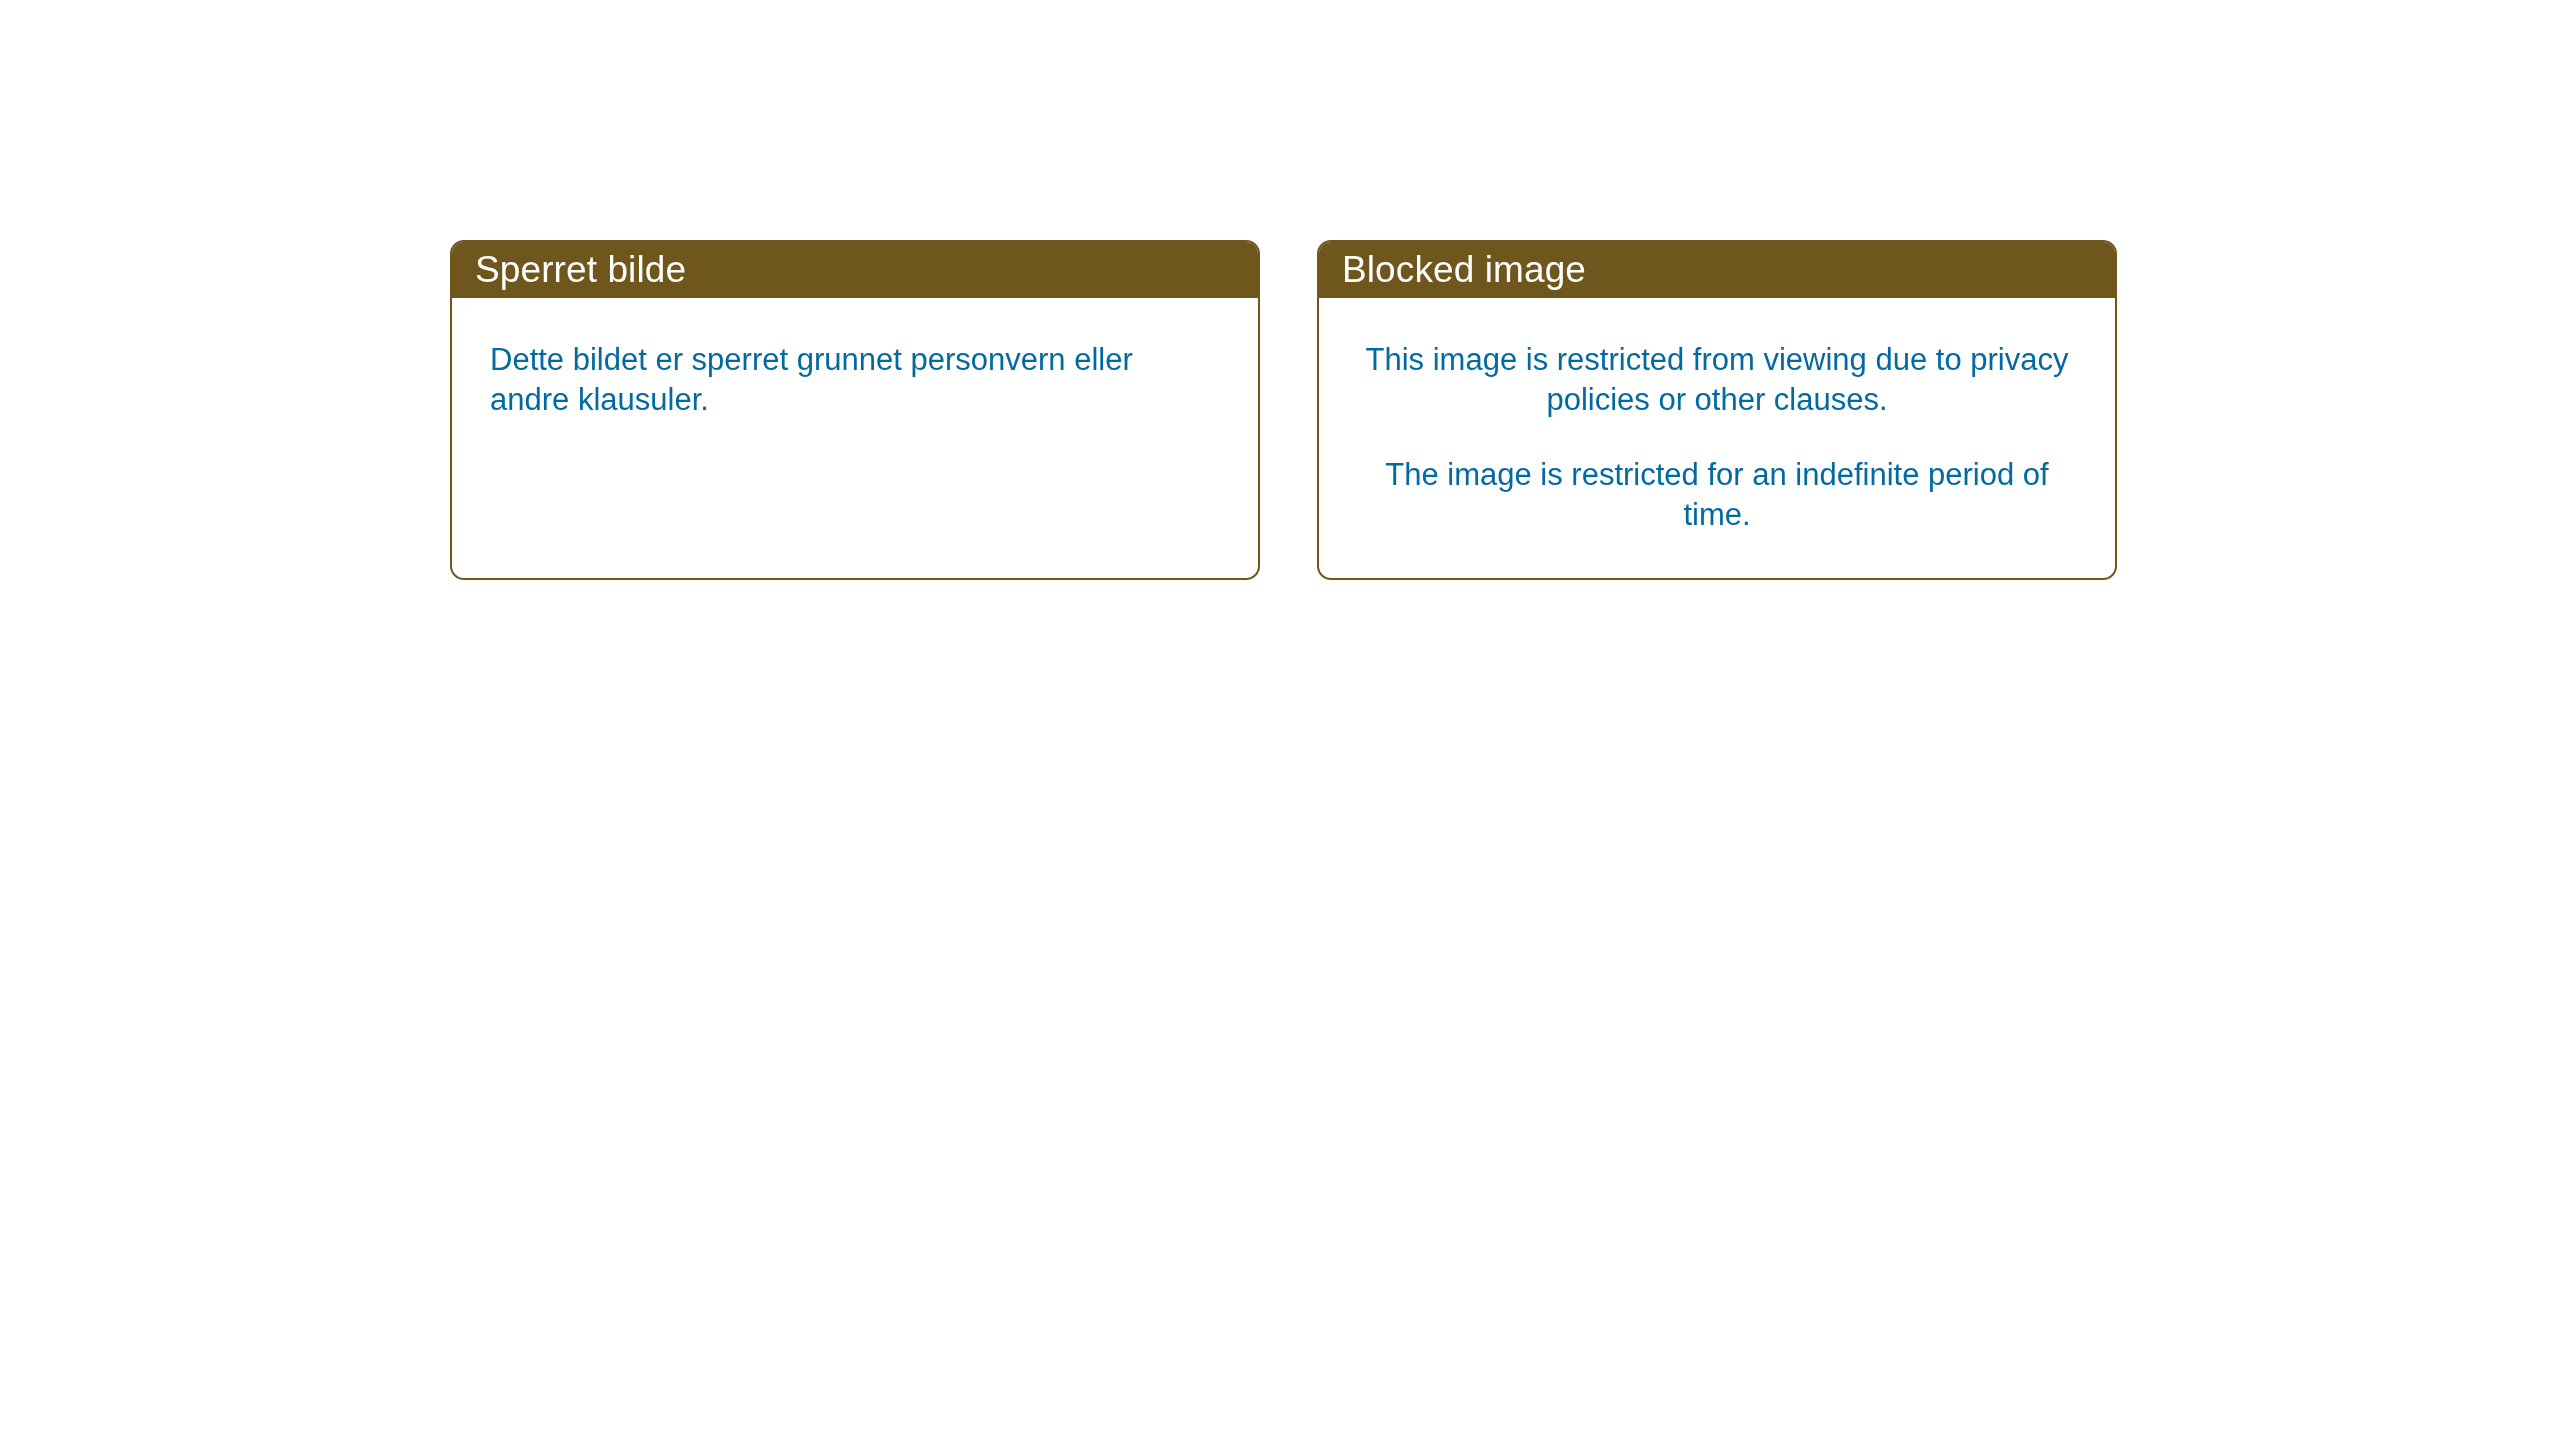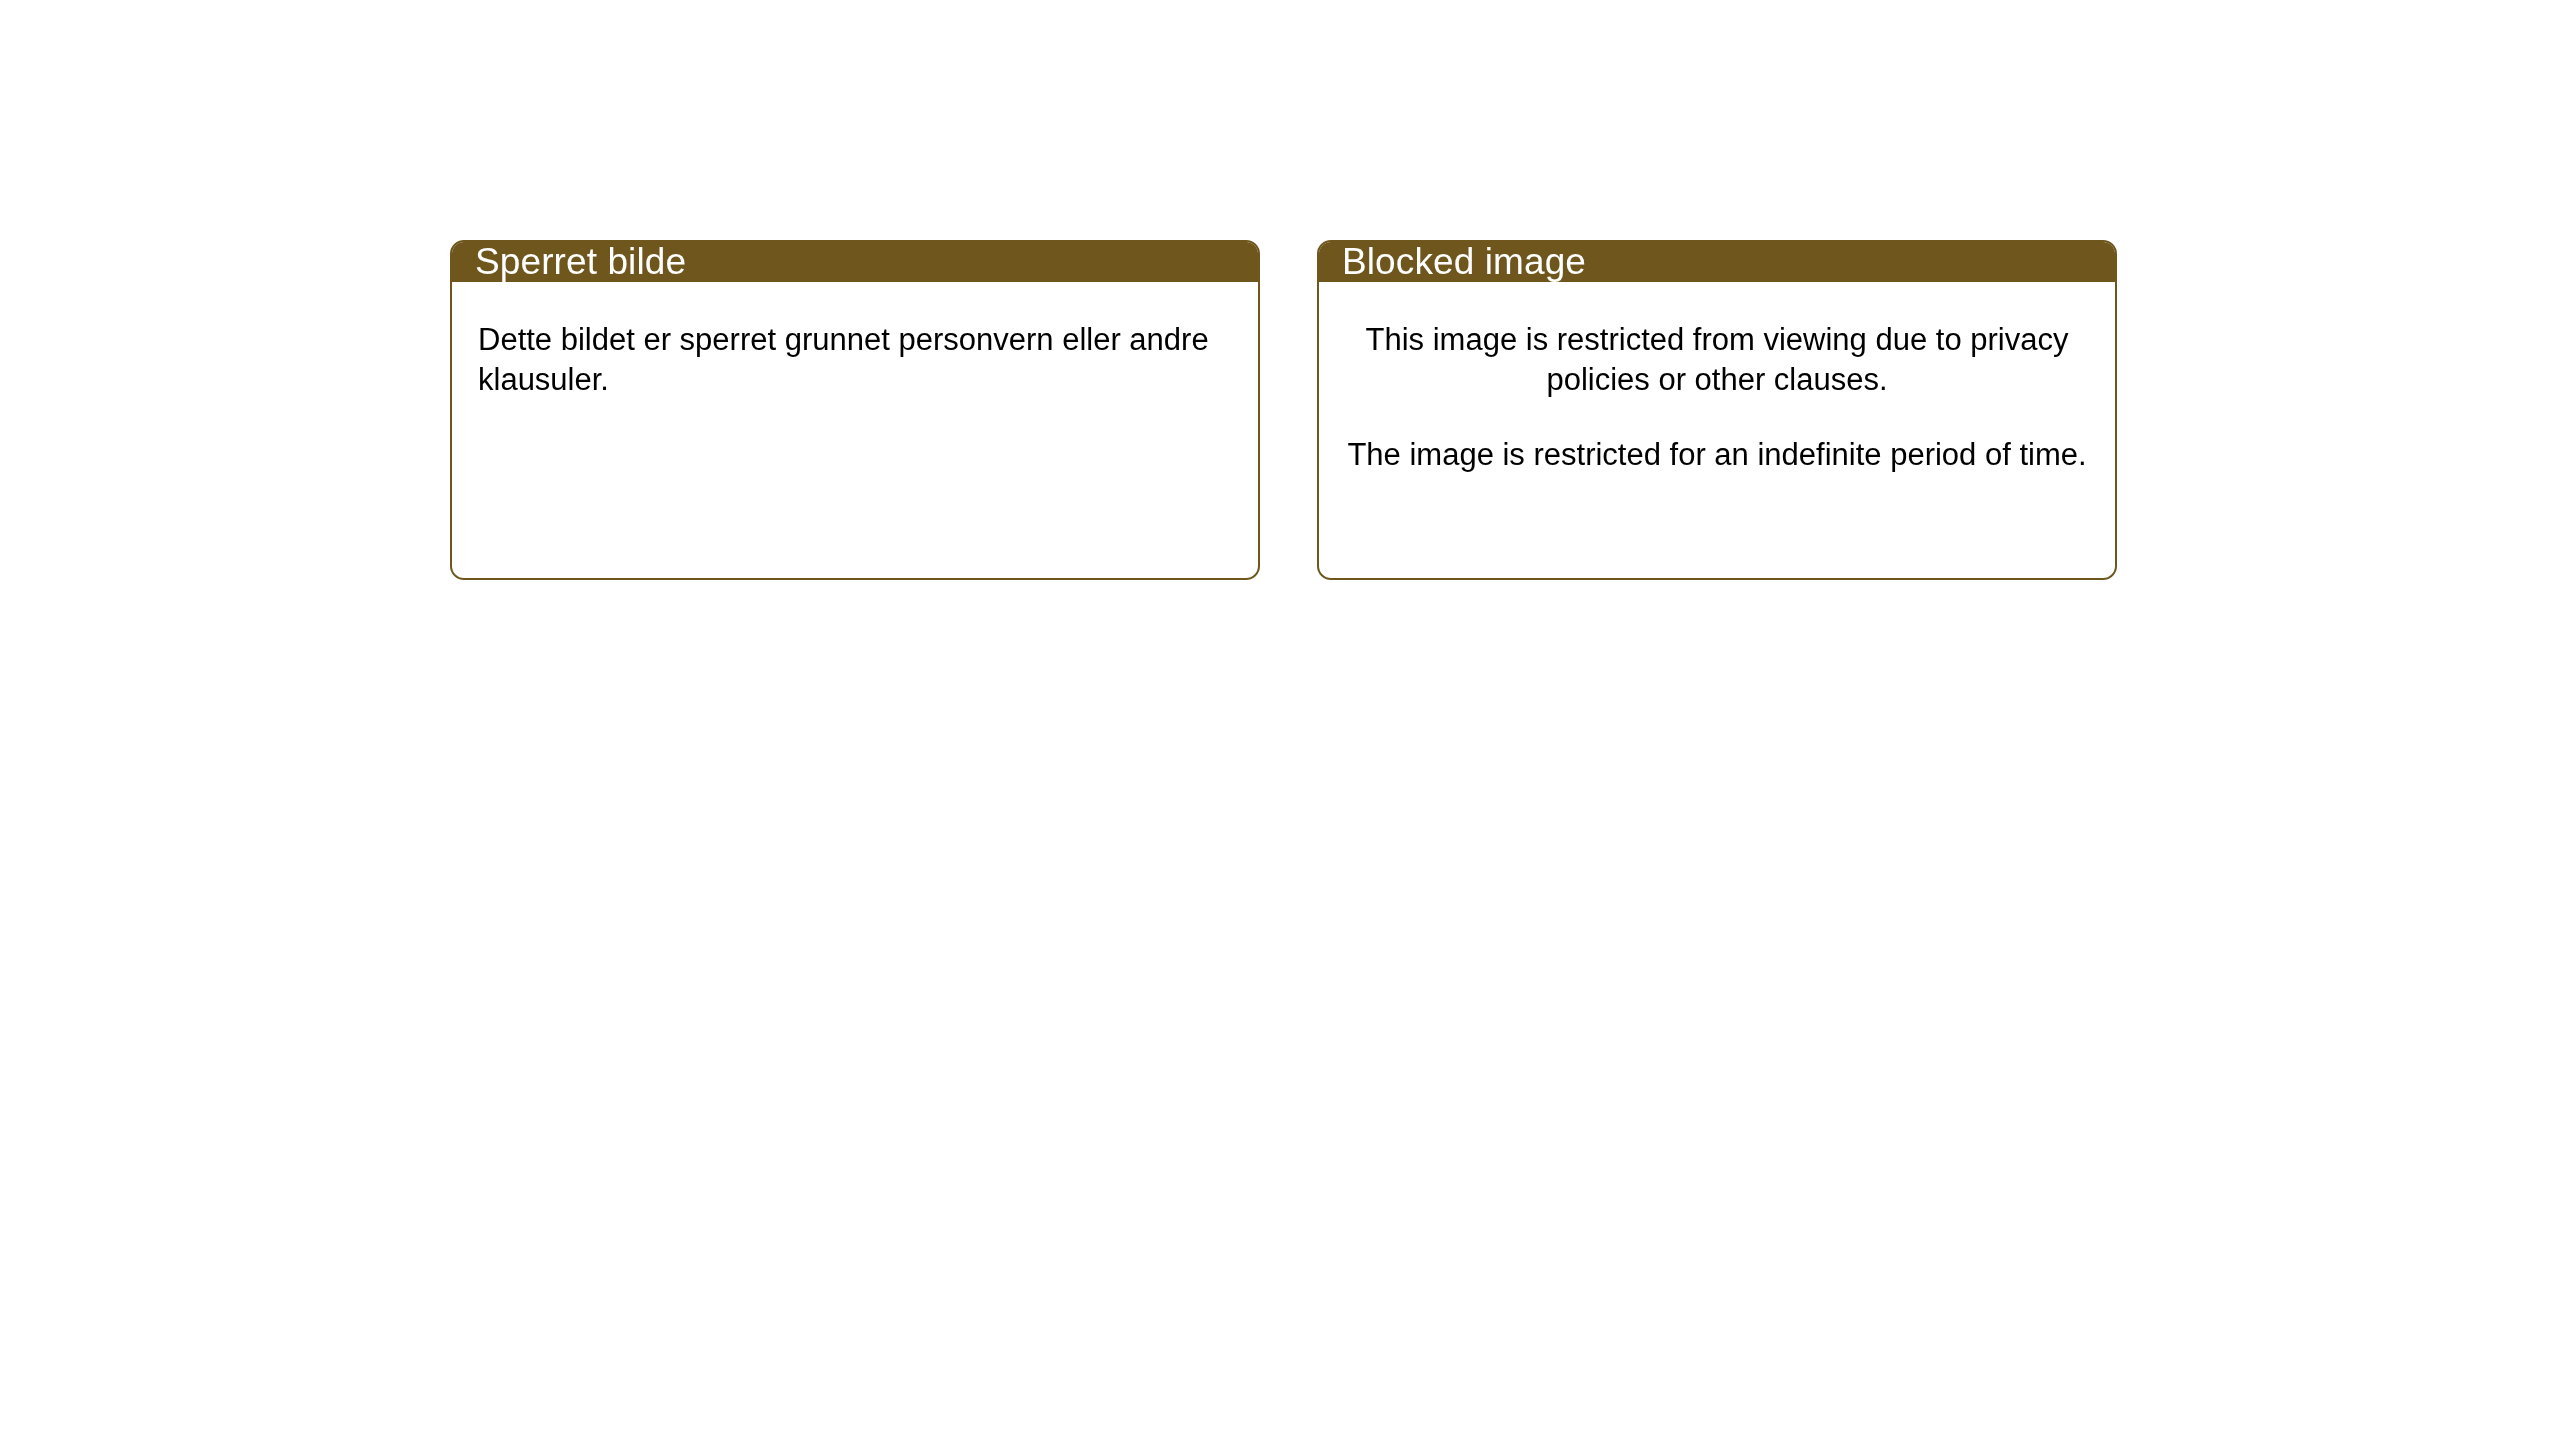--- a/index.html
+++ b/index.html
@@ -43,25 +43,25 @@
 
   .notice-card.card-en {
     width: 800px;
     min-height: 340px;
     text-align: center;
   }
 
   .card-header {
     background: #6e561c;
     color: #ffffff;
-    height: 42px;
+    height: 58px;
     display: flex;
     align-items: center;
     padding: 0 0 0 25px;
-    margin: -2px -2px 16px -2px;
+    margin: -2px -2px 8px -2px;
     border-top-left-radius: 13px;
     border-top-right-radius: 13px;
   }
 
   .card-header-title {
     font-size: 37px;
     font-weight: 400;
     line-height: 1;
     letter-spacing: 0.1px;
     white-space: nowrap;
@@ -69,22 +69,22 @@
 
   .card-body {
     padding: 22px 26px 30px 26px;
     color: #000000;
     flex: 1 1 auto;
   }
 
   .card-paragraph {
     font-size: 31px;
     line-height: 1.30;
-    color: #000000;
-    margin: 0;
+    color: #0369a1;
+    margin: 12px;
     max-width: 760px;
   }
 
   .card-paragraph + .card-paragraph {
     margin-top: 34px;
   }
 </style>
 </head>
 <body>
 

